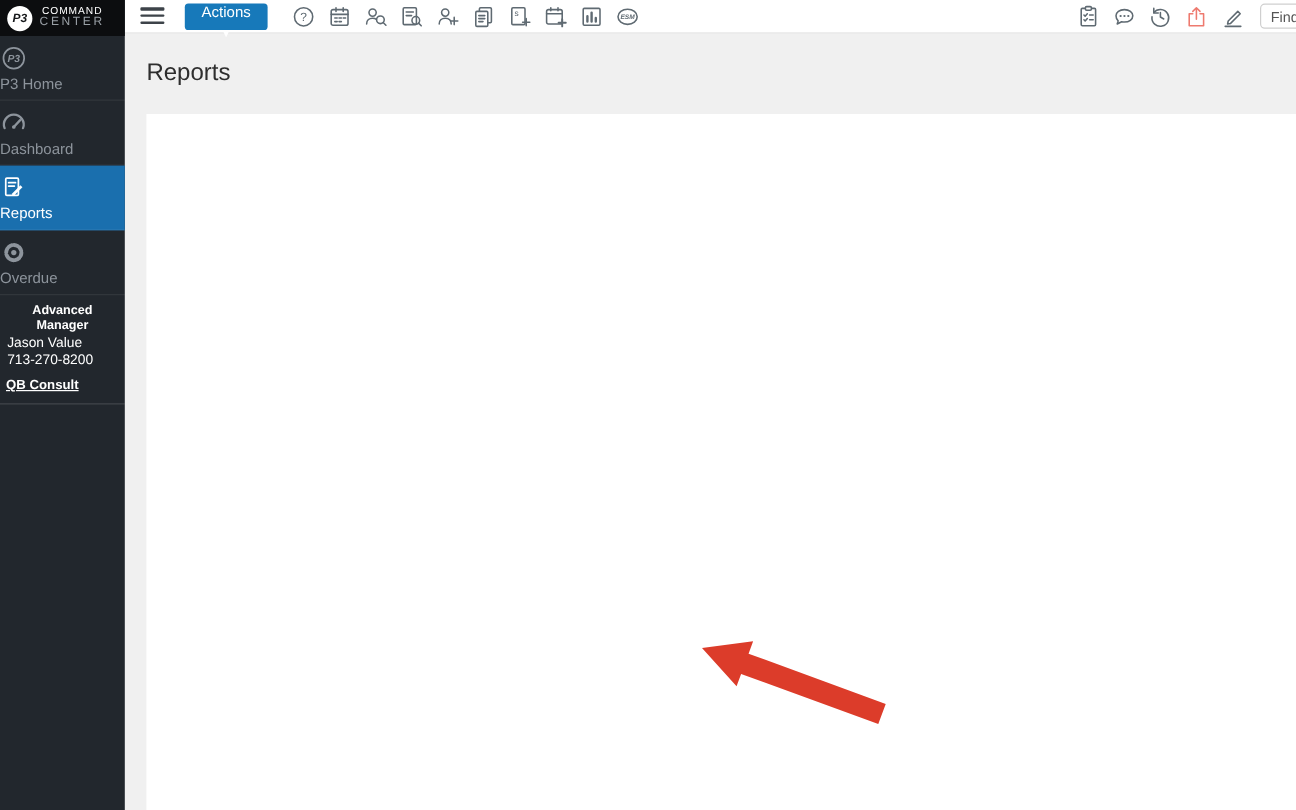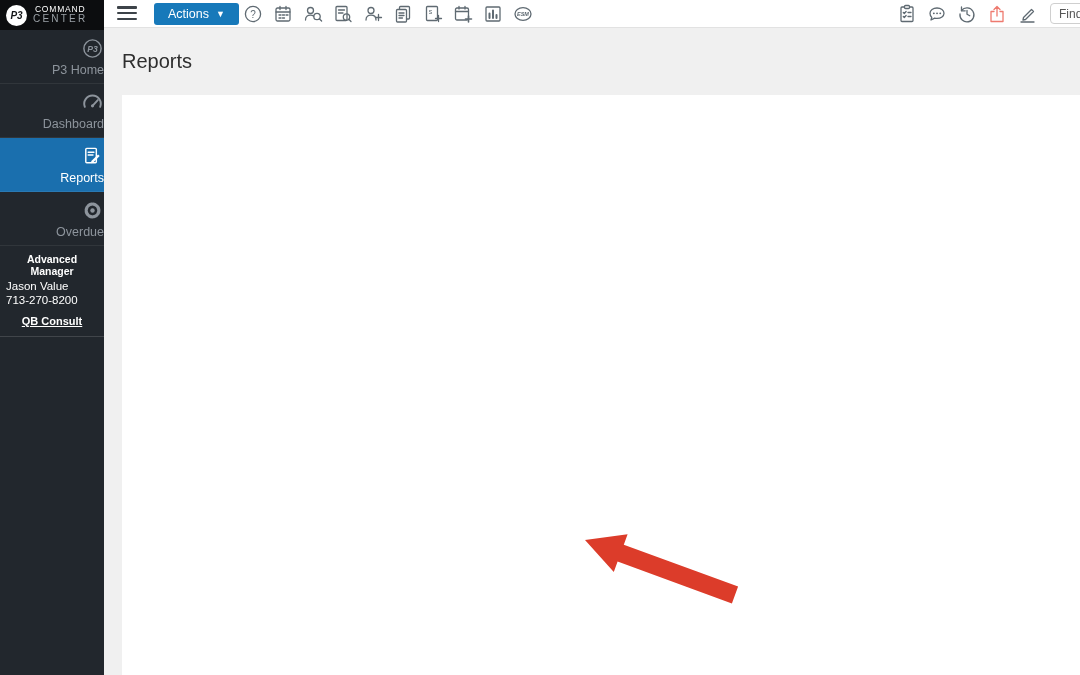--- a/index.html
+++ b/index.html
@@ -7,21 +7,21 @@
     font-family:"Liberation Sans", sans-serif; }
   body { position:relative; }
 
   
   .topbar { position:absolute; left:0; top:0; width:1080px; height:28px; background:#fff;
     border-bottom:1px solid #e2e2e2; z-index:5; }
   .hamburger { position:absolute; left:117px; top:6px; width:20px; height:16px; cursor:pointer; }
   .hamburger span { display:block; height:2.6px; background:#3d4349; margin:0 0 3.2px 0; border-radius:1px; }
   .actions-btn { position:absolute; left:154px; top:3px; height:22px; padding:0 14px;
     background:#1779ba; color:#fff; border:none; border-radius:3px; font-size:12.5px;
-    font-family:inherit; cursor:pointer; display:flex; align-items:center; gap:7px; }
+    font-family:inherit; cursor:pointer; display:flex; align-items:center; gap:7px;flex-direction:column; }
   .actions-btn .caret { font-size:9px; line-height:1; }
   .tb-icons { position:absolute; top:3px; display:flex; align-items:center; gap:9px; }
   .tb-icons.left { left:242px; }
   .tb-icons.right { left:896px; }
   .tb-ic { width:21px; height:21px; display:inline-flex; align-items:center; justify-content:center; cursor:pointer; }
   .tb-ic svg { width:20px; height:20px; stroke:#5f6a72; fill:none; stroke-width:1.3;
     stroke-linecap:round; stroke-linejoin:round; }
   .tb-ic.red svg { stroke:#ee7a6f; }
   .find-input { width:118px; height:21px; border:1px solid #cfcfcf; border-radius:4px;
     padding:0 8px; font-size:12px; color:#444; font-family:inherit; margin-left:4px; }
@@ -29,29 +29,29 @@
 
   
   .sidebar { position:absolute; left:0; top:0; width:104px; height:675px; background:#22272d; z-index:6; }
   .brand { height:30px; background:#0c0d0f; display:flex; align-items:center; padding:0 6px; gap:6px; }
   .brand-logo { width:21px; height:21px; border-radius:50%; background:#fff; color:#15171a;
     font-size:10px; font-weight:bold; font-style:italic; display:flex; align-items:center; justify-content:center; }
   .brand-text { line-height:1.05; }
   .brand-line1 { color:#fff; font-size:8.5px; font-weight:normal; letter-spacing:.8px;text-align:center; }
   .brand-line2 { color:#9aa0a6; font-size:10px; letter-spacing:2.2px; }
   .side-item { height:54px; border-bottom:1px solid rgba(255,255,255,.07); color:#8d949c;
-    display:flex; flex-direction:column; align-items:flex-end; justify-content:center; gap:3px; cursor:pointer; }
+    display:flex; flex-direction:column; align-items:flex-start; justify-content:center; gap:3px; cursor:pointer; }
   .side-item svg { width:23px; height:23px; stroke:currentColor; fill:none; stroke-width:1.5;
     stroke-linecap:round; stroke-linejoin:round; }
   .side-item .lbl { font-size:12.5px; }
   .side-item.active { background:#1a6fae; color:#fff; }
   .acct { border-bottom:1px solid rgba(255,255,255,.14); padding:7px 5px 9px 5px; color:#fff; }
   .acct-role { font-size:10.5px; font-weight:bold; text-align:center; margin-bottom:3px; }
   .acct-name, .acct-phone { font-size:11.5px; margin:2px 0 0 1px; }
-  .acct-link { display:block; text-align:center; margin-top:9px; font-size:11px; font-weight:bold;
+  .acct-link { display:block; margin-top:9px; font-size:11px; font-weight:bold;
     color:#fff; text-decoration:underline; cursor:pointer; }
 
   
   .page-title { position:absolute; left:122px; top:50px; font-size:20px; color:#2e2e2e; z-index:2; }
   .panel { position:absolute; left:122px; top:95px; width:958px; height:580px; background:#fff; z-index:1; }
 
   
   .card { position:absolute; width:260px; }
   .card-head { height:32px; background:#1779ba; display:flex; align-items:center; gap:10px;
     padding:0 10px; }

